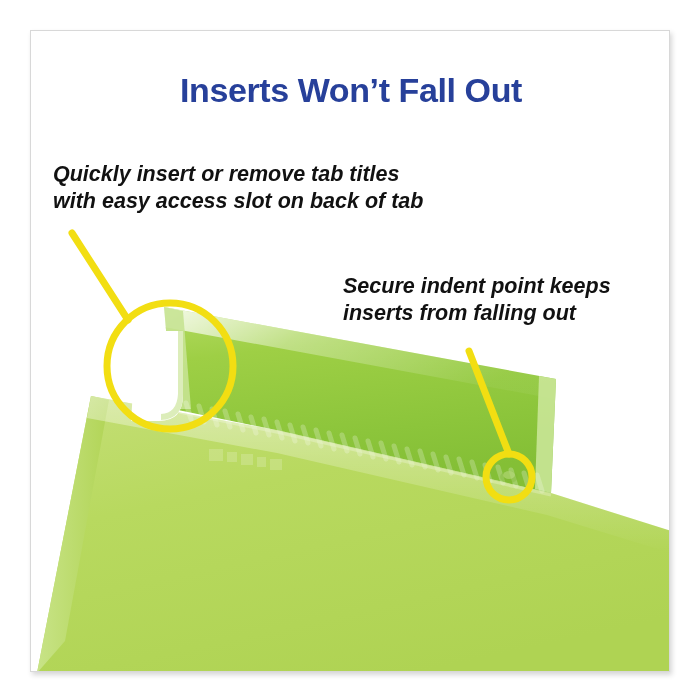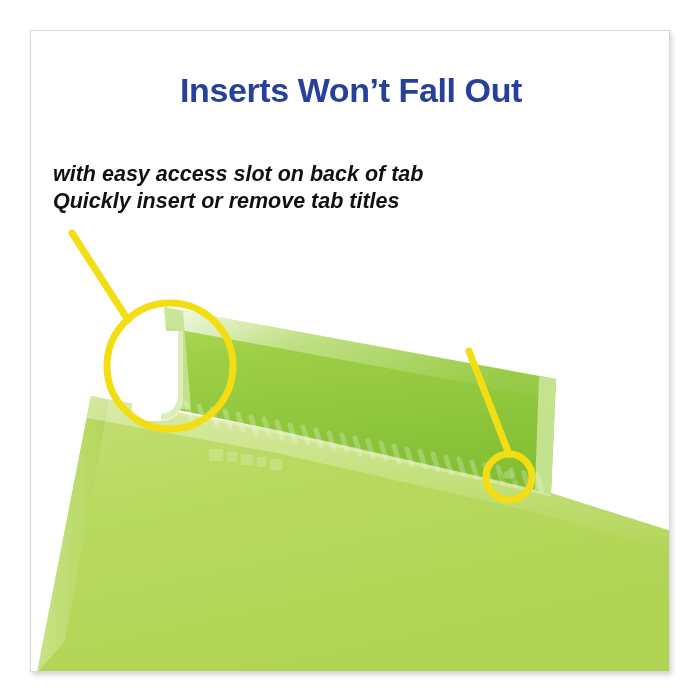--- a/index.html
+++ b/index.html
@@ -166,19 +166,23 @@
         <g>
           <line x1="438" y1="320" x2="478" y2="423" stroke="#F2DE12" stroke-width="7" stroke-linecap="round"></line>
           <circle cx="478" cy="446" r="23" fill="none" stroke="#F2DE12" stroke-width="7"></circle>
         </g>
       </svg>
     </div>
 
     <div id="headline">Inserts Won’t Fall Out</div>
 
     <div id="caption-left" class="caption">
+      <div>Quickly insert or remove tab titles</div>
       <div>with easy access slot on back of tab</div>
-      <div>Quickly insert or remove tab titles</div>
     </div>
 
+    <div id="caption-right" class="caption">
+      <div>Secure indent point keeps</div>
+      <div>inserts from falling out</div>
+    </div>
 
   </div>
 </div>
 
 </body></html>

